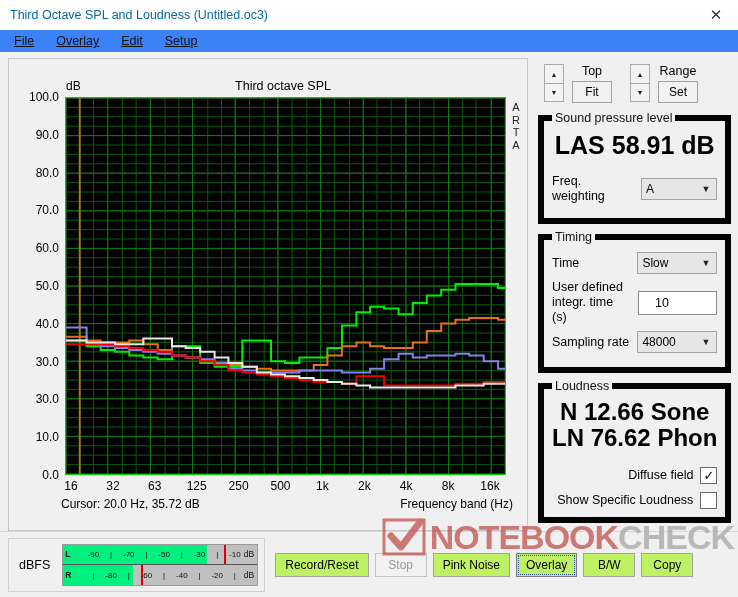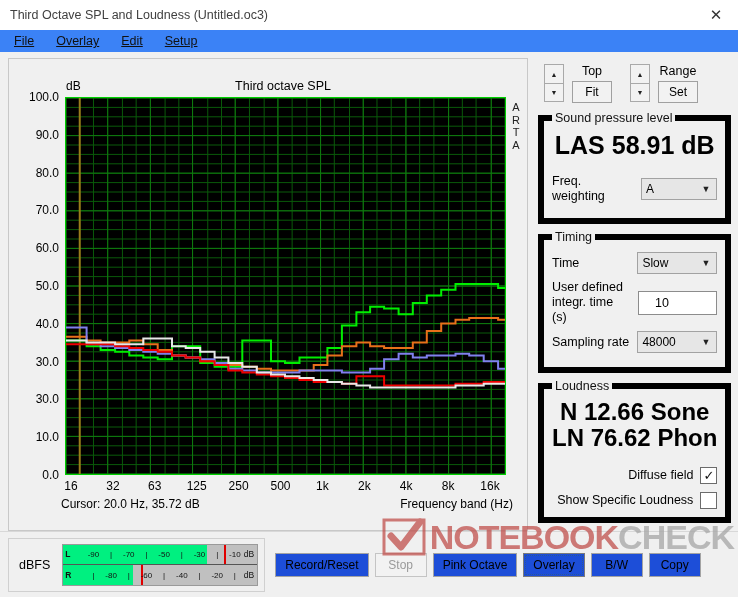--- a/index.html
+++ b/index.html
@@ -13,21 +13,21 @@
     overflow: hidden;
     position: relative;
   }
   #app { position:absolute; inset:0; background:#f0f0f0; display:flex; flex-direction:column; }
 
   
   .titlebar {
     height: 30px; background:#fff; display:flex; align-items:center;
     padding-left:10px; position:relative; flex:0 0 auto;
   }
-  .title-text { font-size:12.5px; color:#404040; }
+  .title-text { font-size:12.5px; color:#0369a1; }
   .close-btn {
     position:absolute; right:0; top:0; width:44px; height:30px;
     display:flex; align-items:center; justify-content:center;
     font-size:15px; color:#333; cursor:default;
   }
 
   
   .menubar { height:22px; background:#3b82f6; display:flex; align-items:center; padding-left:10px; gap:14px; flex:0 0 auto; }
   .menu-item { font-size:12.5px; padding:1px 4px; color:#111; }
   .menu-item u { text-decoration: underline; }
@@ -112,21 +112,21 @@
   .meters { width:196px; border:1px solid #9a9a9a; }
   .meter-ch { height:20px; position:relative; background:#c0c0c0; overflow:hidden; }
   .meter-ch.top { border-bottom:1px solid #555; }
   .meter-fill { position:absolute; left:0; top:0; bottom:0; background:#00f080; }
   .meter-peak { position:absolute; top:0; bottom:0; width:2px; background:#e00000; }
   .meter-tick { position:absolute; top:50%; transform:translate(-50%,-50%); font-size:8px; color:#111; white-space:nowrap; }
   .meter-chlabel { position:absolute; left:2px; top:50%; transform:translateY(-50%); font-size:8.5px; color:#111; font-weight:bold; }
   .meter-unit { position:absolute; right:3px; top:50%; transform:translateY(-50%); font-size:8.5px; color:#111; }
 
   .btn {
-    height:24px; min-width:52px; padding:0 9px; background:#1d4ed8; border:1px solid #a3a3a3;
+    height:24px; min-width:52px; padding:0 9px; background:#bef264; border:1px solid #a3a3a3;
     font-size:12px; display:flex; align-items:center; justify-content:center; white-space:nowrap;
   }
   .btn.disabled { color:#9a9a9a; border-color:#c4c4c4; background:#f2f2f2; }
   .btn.focused { border:1px solid #7a7a7a; outline:1px dotted #2b5797; outline-offset:-3px; }
   .btn-row { display:flex; gap:6px; align-items:center; }
 
   
   .watermark {
     position:absolute; right:4px; top:-16px; pointer-events:none;
     display:flex; align-items:center; font-size:34px; font-weight:bold;
@@ -422,19 +422,19 @@
             <span class="meter-tick" style="left: 70.2222%;">|</span>
             <span class="meter-tick" style="left: 79.3333%;">-20</span>
             <span class="meter-tick" style="left: 88.4444%;">|</span>
           </div>
       </div>
     </div>
 
     <div class="btn-row">
       <div class="btn">Record/Reset</div>
       <div class="btn disabled">Stop</div>
-      <div class="btn">Pink Octave</div>
+      <div class="btn">Pink Noise</div>
       <div class="btn focused">Overlay</div>
       <div class="btn">B/W</div>
       <div class="btn">Copy</div>
     </div>
   </div>
 </div>
 
 </body></html>

